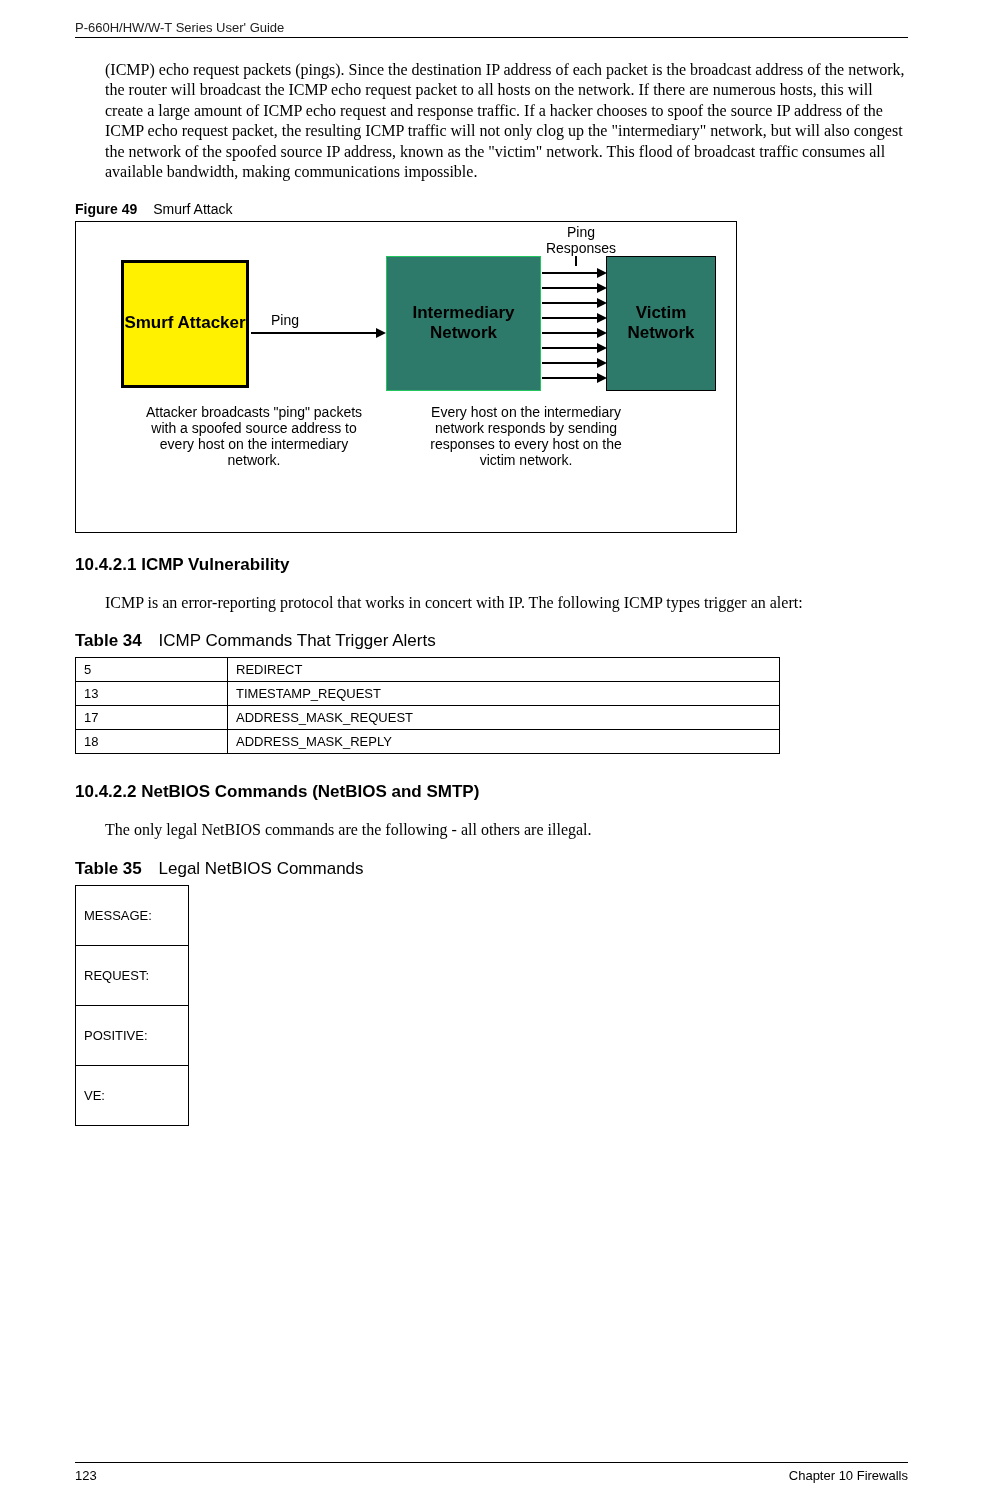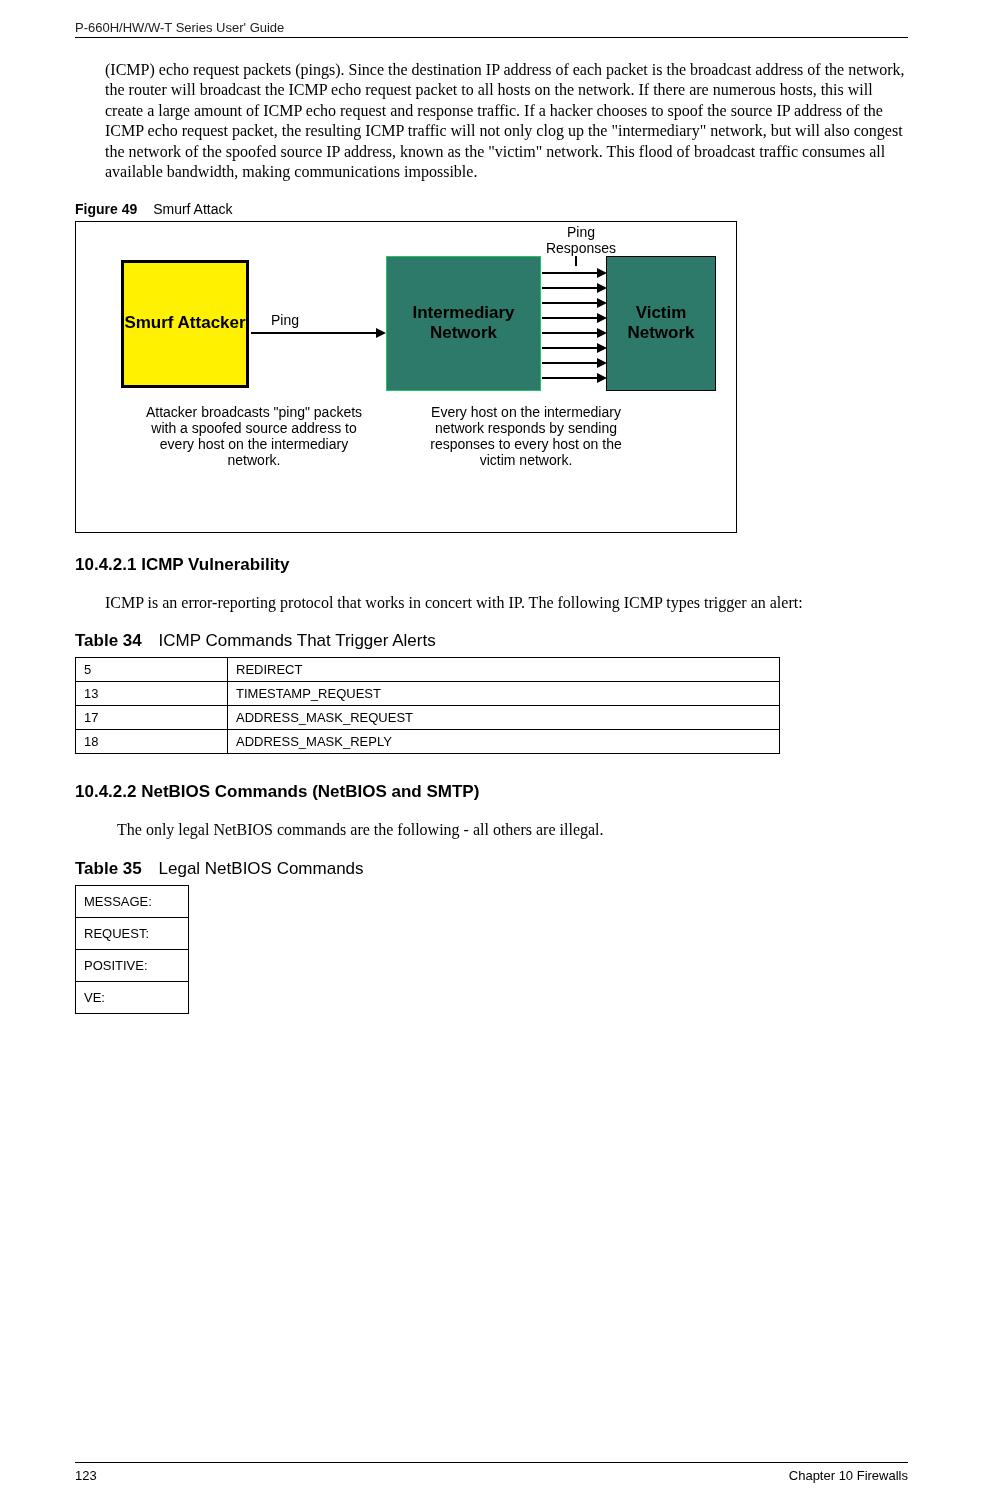--- a/index.html
+++ b/index.html
@@ -159,21 +159,21 @@
   table.icmp-table td.num-col { width: 135px; }
   table.icmp-table td.name-col { width: 535px; }
   table.netbios-table {
     border-collapse: collapse;
     font-family: Arial, Helvetica, sans-serif;
     font-size: 13px;
     margin-bottom: 40px;
   }
   table.netbios-table td {
     border: 1px solid #000;
-    padding: 8px 8px;
+    padding: 22px 8px;
     width: 96px;
   }
   .footer {
     position: absolute;
     bottom: 20px; left: 75px; right: 75px;
     border-top: 1px solid #000;
     padding-top: 5px;
     font-family: Arial, Helvetica, sans-serif;
     font-size: 13px;
     display: flex;
@@ -259,21 +259,21 @@
     </tr>
     <tr>
       <td class="num-col">18</td>
       <td class="name-col">ADDRESS_MASK_REPLY</td>
     </tr>
   </tbody>
     </table>
 
   <div class="section-heading">10.4.2.2  NetBIOS Commands (NetBIOS and SMTP)</div>
 
-  <p class="body-paragraph" style="margin-left:42px;">The only legal NetBIOS commands are the following - all others are illegal.</p>
+  <p class="body-paragraph" style="margin-left:30px;">The only legal NetBIOS commands are the following - all others are illegal.</p>
 
   <div class="table-caption">
     <span>Table 35</span>
     <span class="caption-text">Legal NetBIOS Commands</span>
   </div>
 
   <table class="netbios-table">
     <tbody>
         <tr>
           <td>MESSAGE:</td>

